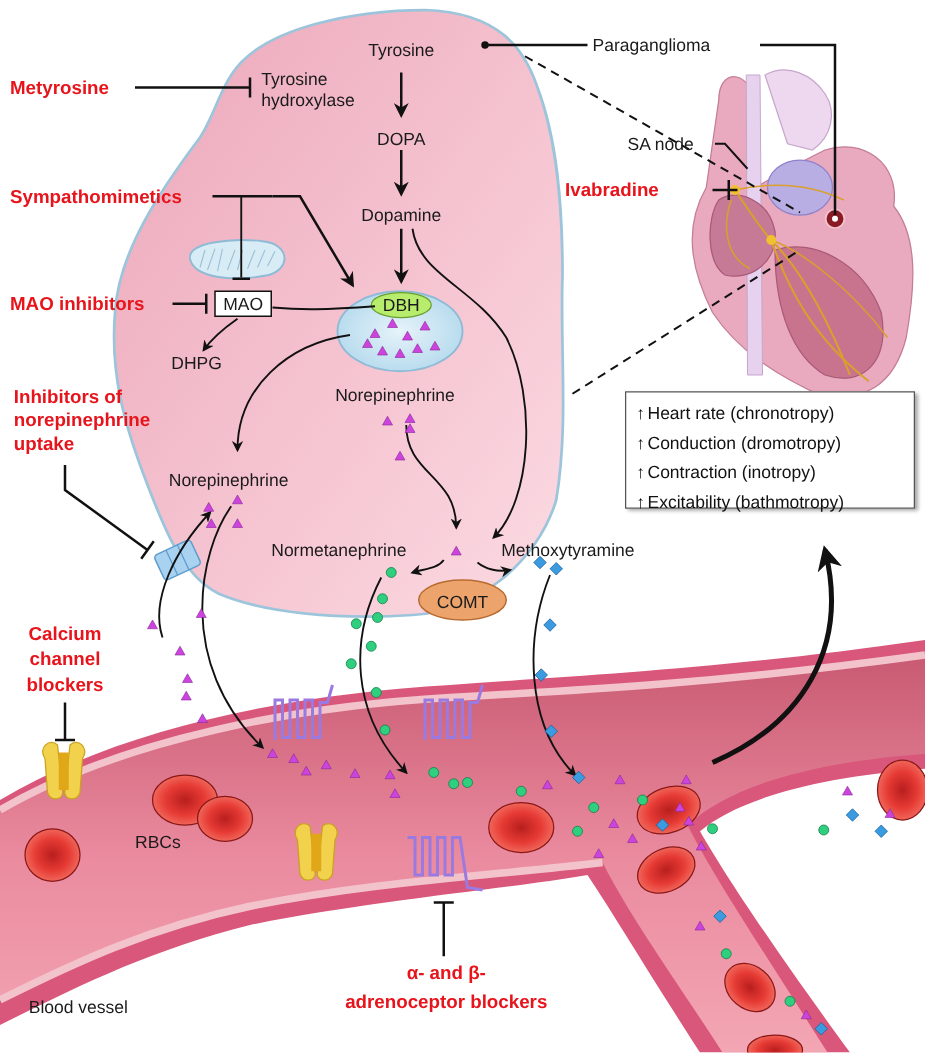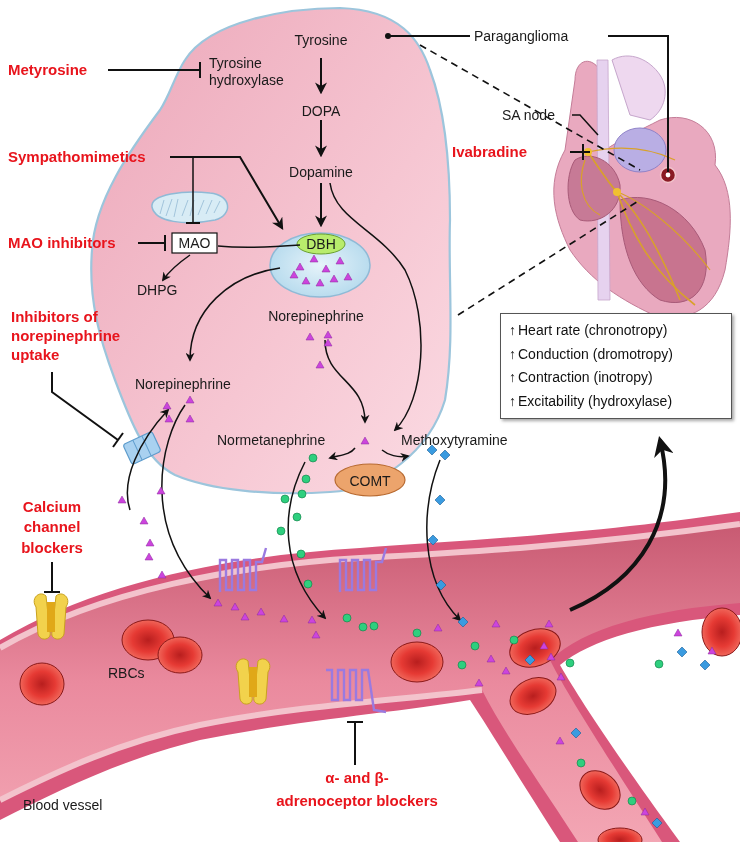--- a/index.html
+++ b/index.html
@@ -3,21 +3,21 @@
 <meta charset="utf-8">
 <style>
   html,body{margin:0;padding:0;background:#fff;}
   body{width:740px;height:842px;position:relative;overflow:hidden;font-family:"Liberation Sans",sans-serif;}
   svg{position:absolute;left:0;top:0;}
   .lbl{font-family:"Liberation Sans",sans-serif;font-size:14px;fill:#1a1a1a;}
   .drug{font-family:"Liberation Sans",sans-serif;font-size:15px;font-weight:bold;fill:#e8141c;}
   .ln{stroke:#111;stroke-width:2;fill:none;}
   .thin{stroke:#111;stroke-width:1.5;fill:none;}
   .dash{stroke:#111;stroke-width:1.6;fill:none;stroke-dasharray:7 5;}
-  .effects-box{position:absolute;left:500px;top:313px;width:232px;height:106px;background:#fff;border:1px solid #555;box-shadow:2px 2px 3px rgba(0,0,0,0.35);box-sizing:border-box;padding:5px 0 0 8px;}
+  .effects-box{position:absolute;left:500px;top:313px;width:232px;height:94px;background:#fff;border:1px solid #555;box-shadow:2px 2px 3px rgba(0,0,0,0.35);box-sizing:border-box;padding:5px 0 0 8px;}
   .effect{font-family:"Liberation Sans",sans-serif;font-size:14px;color:#111;line-height:23.5px;white-space:nowrap;}
   .effect .up{font-weight:bold;margin-right:2px;}
 </style>
 </head>
 <body>
 
 <svg width="740" height="842" viewBox="0 0 740 842">
   <defs>
     <marker id="ah" viewBox="0 0 10 10" refX="8" refY="5" markerWidth="6" markerHeight="6" orient="auto">
       <path d="M0,0 L10,5 L0,10 L3,5 z" fill="#111"></path>
@@ -271,14 +271,14 @@
   <text class="drug" x="52" y="553" text-anchor="middle">blockers</text>
   <text class="drug" x="452" y="157">Ivabradine</text>
   <text class="drug" x="357" y="783" text-anchor="middle" font-size="17">α- and β-</text>
   <text class="drug" x="357" y="806" text-anchor="middle" font-size="17">adrenoceptor blockers</text>
 </svg>
 
 <div class="effects-box">
   <div class="effect"><span class="up">↑</span><span>Heart rate (chronotropy)</span></div>
   <div class="effect"><span class="up">↑</span><span>Conduction (dromotropy)</span></div>
   <div class="effect"><span class="up">↑</span><span>Contraction (inotropy)</span></div>
-  <div class="effect"><span class="up">↑</span><span>Excitability (hydroxylase)</span></div>
+  <div class="effect"><span class="up">↑</span><span>Excitability (bathmotropy)</span></div>
 </div>
 
 </body></html>

